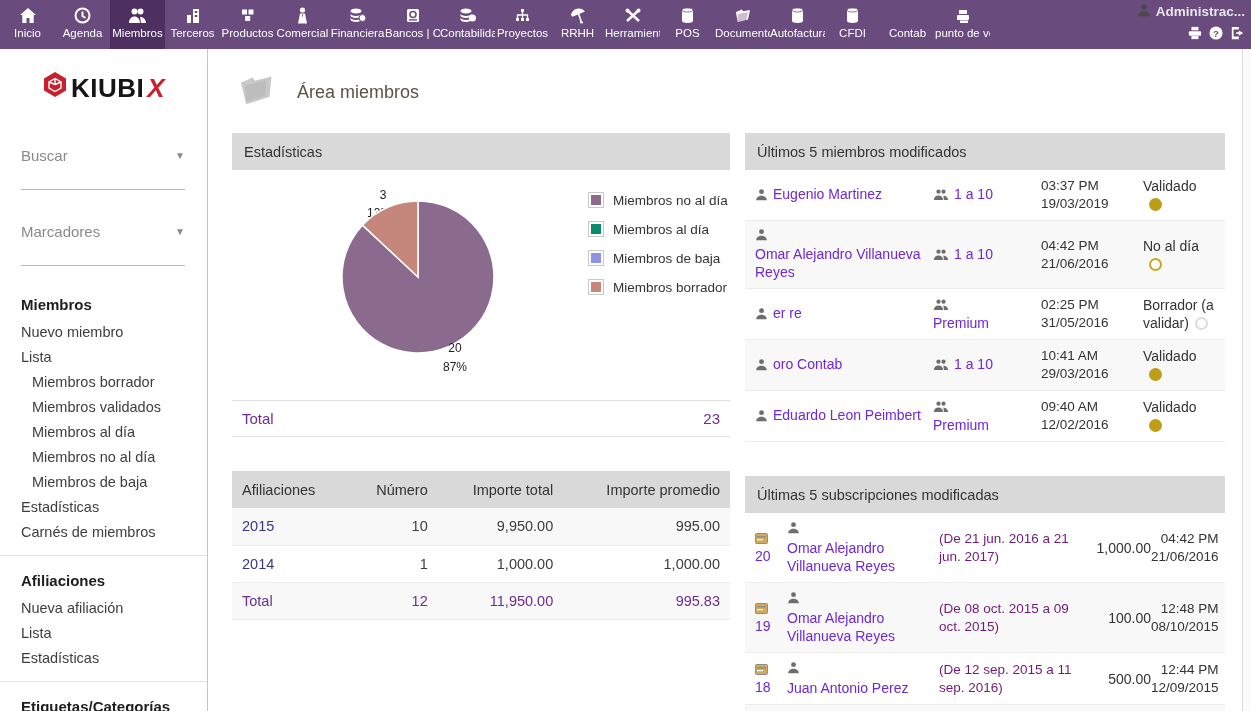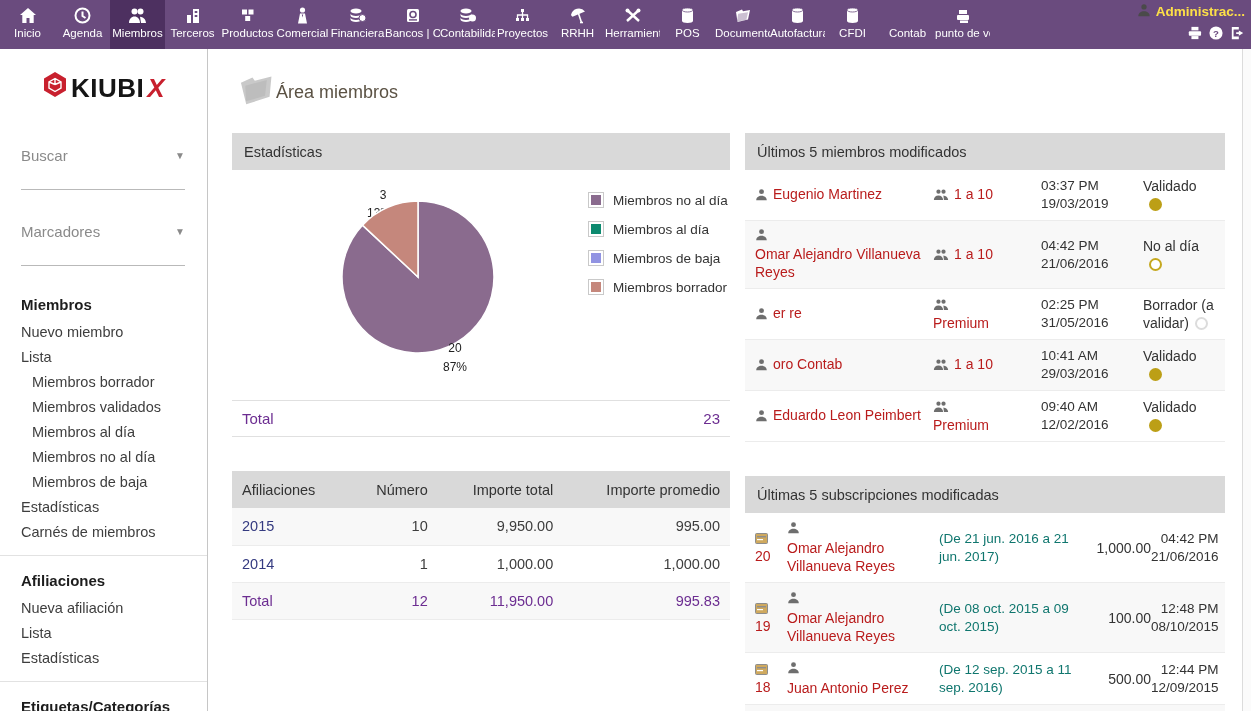--- a/index.html
+++ b/index.html
@@ -5,21 +5,21 @@
   * { margin:0; padding:0; box-sizing:border-box; }
   html,body { width:1251px; height:711px; overflow:hidden; background:#fff;
               font-family:"Liberation Sans", sans-serif; }
 
   
   .topnav { height:49px; background:#6a4b7e; display:flex; position:relative; }
   .nav-item { width:55px; padding-top:6px; text-align:center; color:#fff; cursor:pointer; flex:0 0 auto; }
   .nav-item.active { background:#4d3060; }
   .nav-item .ni { height:19px; display:flex; align-items:center; justify-content:center; }
   .nav-item .nl { font-size:11.5px; margin-top:2px; white-space:nowrap; overflow:hidden; }
-  .nav-user { position:absolute; right:6px; top:3px; text-align:right; color:#fde047; }
+  .nav-user { position:absolute; right:6px; top:3px; text-align:right; color:#e5e5e5; }
   .nav-user .uline { font-size:13.5px; font-weight:bold; display:flex; align-items:center; gap:5px; justify-content:flex-end; }
   .nav-user .icons { margin-top:6px; display:flex; gap:7px; justify-content:flex-end; }
 
   
   .layout { display:flex; height:662px; }
   .sidebar { width:208px; flex:0 0 208px; border-right:1px solid #c6c6c6; padding-top:22px; overflow:hidden; }
   .logo { text-align:center; font-size:26px; font-weight:800; letter-spacing:.5px; color:#151515;
           display:flex; align-items:center; justify-content:center; gap:3px; }
   .logo .lx { color:#c8202e; font-style:italic; }
   .sfield { width:164px; margin:0 0 8px 21px; border-bottom:1px solid #b9b9b9; padding-bottom:25px;
@@ -30,21 +30,21 @@
   .snav { margin-top:26px; }
   .ssec { padding:0 0 10px 21px; }
   .ssec + .ssec { border-top:1px solid #e2e2e2; padding-top:12px; }
   .shead { font-size:15px; font-weight:bold; color:#1d1d1d; line-height:26px; margin-bottom:2px; }
   .sitem { font-size:14.5px; color:#3e3e3e; line-height:25px; cursor:pointer; white-space:nowrap; }
   .sitem.ind { padding-left:11px; }
 
   
   .main { flex:1 1 auto; padding:26px 16px 0 24px; position:relative; }
   .ptitle { display:flex; align-items:center; margin-left:8px; }
-  .ptitle .tt { font-size:18px; color:#5b5244; }
+  .ptitle .tt { font-size:18px; color:#5b5244; margin-left:21px; }
   .cols { display:flex; margin-top:24px; }
   .col-l { width:498px; flex:0 0 498px; }
   .col-r { width:480px; flex:0 0 480px; margin-left:15px; }
 
   .phead { height:37px; background:#d9d9d9; display:flex; align-items:center; padding:0 12px;
            font-size:14.5px; color:#333; }
 
   
   .piewrap { position:relative; height:214px; margin-top:6px; }
   .pie-svg { position:absolute; left:101px; top:16px; }
@@ -69,31 +69,31 @@
   table.afil td a { color:#343a80; text-decoration:none; cursor:pointer; }
   table.afil tr.trow td { color:#6c2d91; background:#f8f8f8; }
 
   
   .prow { display:flex; padding:7px 10px; border-bottom:1px solid #ececec; align-items:center; font-size:14px; }
   .prow.odd { background:#f8f8f8; }
   .mname { width:178px; flex:0 0 178px; }
   .mtype { width:108px; flex:0 0 108px; }
   .mdate { width:102px; flex:0 0 102px; font-size:13.5px; color:#333; line-height:18px; }
   .mstat { flex:1; text-align:left; color:#333; font-size:14px; line-height:18px; }
-  a.plink { color:#b91c1c; text-decoration:none; cursor:pointer; }
+  a.plink { color:#6d28d9; text-decoration:none; cursor:pointer; }
   .picon { vertical-align:-2px; margin-right:5px; }
   .stack .picon { display:block; margin:0 0 1px 0; }
   .dot { display:inline-block; width:13px; height:13px; border-radius:50%; vertical-align:-2px; margin-left:6px; }
   .dot-filled-gold { background:#bc9f16; }
   .dot-ring-gold { background:#fff; border:2px solid #c5a81f; }
   .dot-ring-gray { background:#fff; border:2px solid #dcdcdc; }
 
   .sref { width:32px; flex:0 0 32px; font-size:14px; }
   .sname { width:152px; flex:0 0 152px; line-height:18px; }
-  .speriod { width:136px; flex:0 0 136px; font-size:13.5px; color:#0f766e; line-height:18px; }
+  .speriod { width:136px; flex:0 0 136px; font-size:13.5px; color:#701a75; line-height:18px; }
   .samount { width:76px; flex:0 0 76px; text-align:right; color:#333; }
   .sdate { flex:1; text-align:right; font-size:13.5px; color:#333; line-height:18px; }
   .subpanel { margin-top:34px; }
 
   
   .vscroll { position:fixed; top:49px; right:0; width:9px; height:662px; background:#fbfbfb;
              border-left:1px solid #dcdcdc; }
 </style>
 </head>
 <body>

